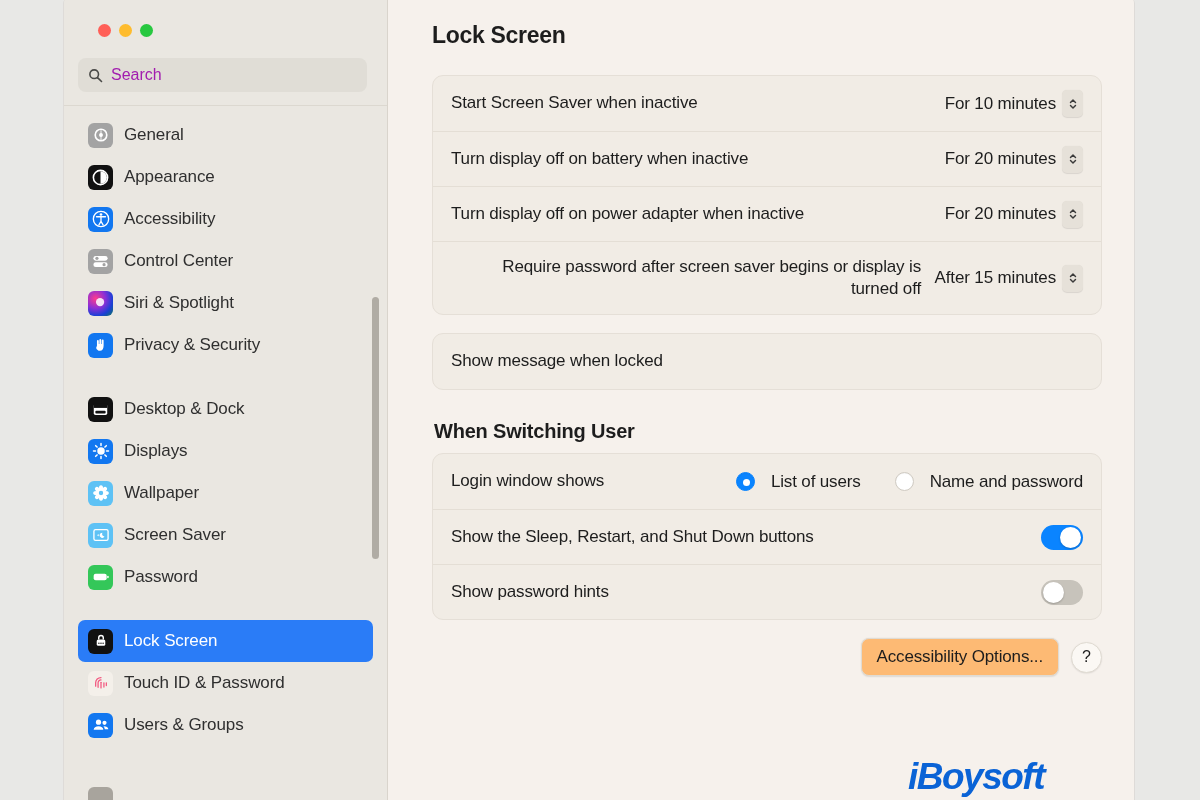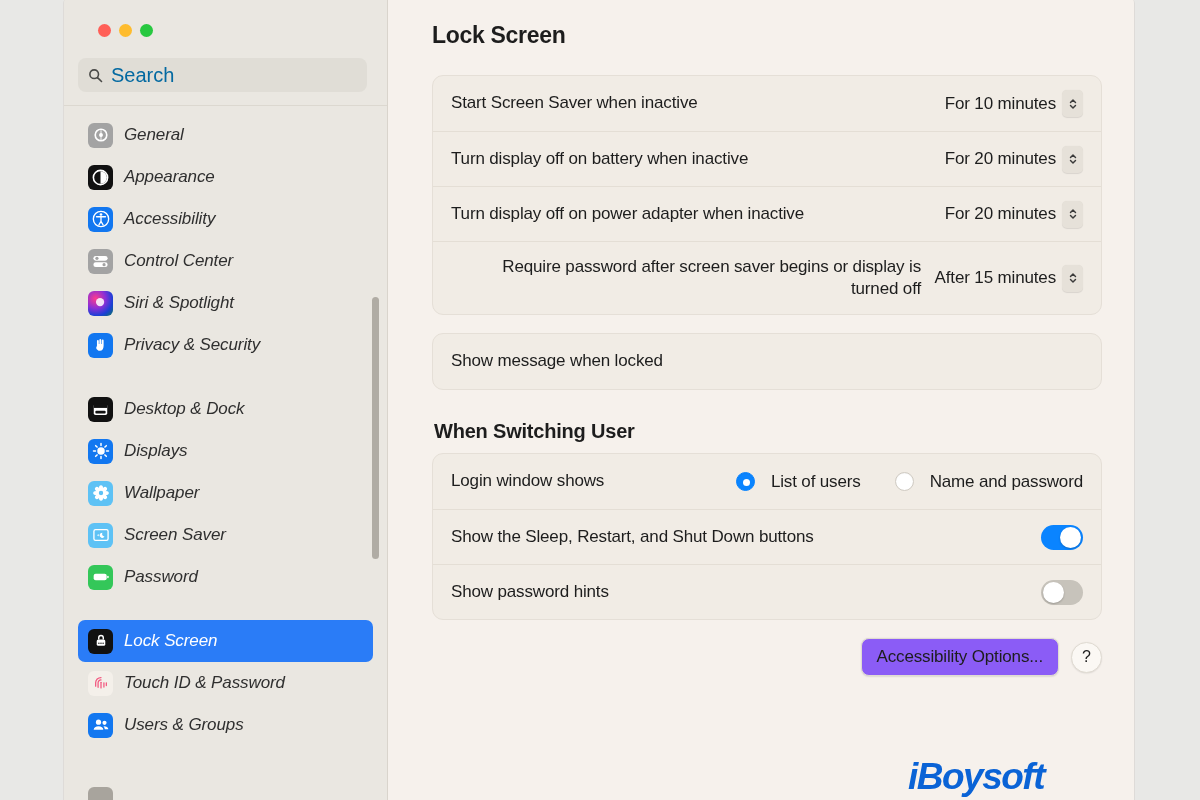--- a/index.html
+++ b/index.html
@@ -39,25 +39,25 @@
   .tl.red{background:#ff5f57;}
   .tl.yellow{background:#febc2e;}
   .tl.green{background:#28c840;}
 
   .search-wrap { padding:21px 20px 0 14px; }
   .search-field {
     height:34px; border-radius:8px; background:#e0ddd6;
     display:flex; align-items:center; padding:0 10px; gap:8px;
   }
   .search-icon{ width:15px; height:15px; flex:0 0 15px; color:#4a4a48; }
-  .search-ph{ font-size:20px; color:#0369a1; }
+  .search-ph{ font-size:16px; color:#a21caf; }
   .sb-divider{ height:1px; background:#dcd8d0; margin:13px 0 0 0; }
 
   .nav { padding:8px 0 0 0; }
-  .nav-group { padding:0 14px;font-style:italic; }
+  .nav-group { padding:0 14px; }
   .nav-gap { height:22px; }
   .nav-item {
     display:flex; align-items:center; gap:11px;
     height:42px; padding:0 10px; border-radius:7px;
     cursor:default;
   }
   .nav-item.selected { background:#2a7cf7; }
   .nav-item.selected .nav-label { color:#fff; }
   .nav-label{ font-size:17px; color:#2f2f2f; letter-spacing:-0.1px; white-space:nowrap; }
 
@@ -107,21 +107,21 @@
     box-shadow:0 0.5px 1px rgba(0,0,0,0.10);
   }
 
   .toggle{ width:42px; height:25px; border-radius:13px; background:#c7c3bb; position:relative; cursor:default; }
   .toggle .knob{ position:absolute; top:2px; left:2px; width:21px; height:21px; border-radius:50%;
                  background:#fff; box-shadow:0 1px 2px rgba(0,0,0,0.22); }
   .toggle.on{ background:#0a84ff; }
   .toggle.on .knob{ left:19px; }
 
   .btn{
-    background:#8b5cf6; border:0.5px solid #e0dbd2; border-radius:8px;
+    background:#fdba74; border:0.5px solid #e0dbd2; border-radius:8px;
     padding:8px 15px; font-size:17px; color:#1d1d1d; letter-spacing:-0.15px;
     box-shadow:0 0.5px 1.5px rgba(0,0,0,0.10); cursor:default; white-space:nowrap;
   }
   .btn.disabled{ color:#a8a49d; background:#f4f0ea; box-shadow:none; }
 
   .section-title{ font-size:20px; font-weight:bold; color:#1d1d1d; margin:30px 0 10px 2px; letter-spacing:-0.2px; }
 
   .radio-row{ display:flex; align-items:center; gap:12px; }
   .radio{ display:flex; align-items:center; gap:9px; cursor:default; margin-left:22px; }
   .radio-dot{ width:19px; height:19px; border-radius:50%; background:#fff;

